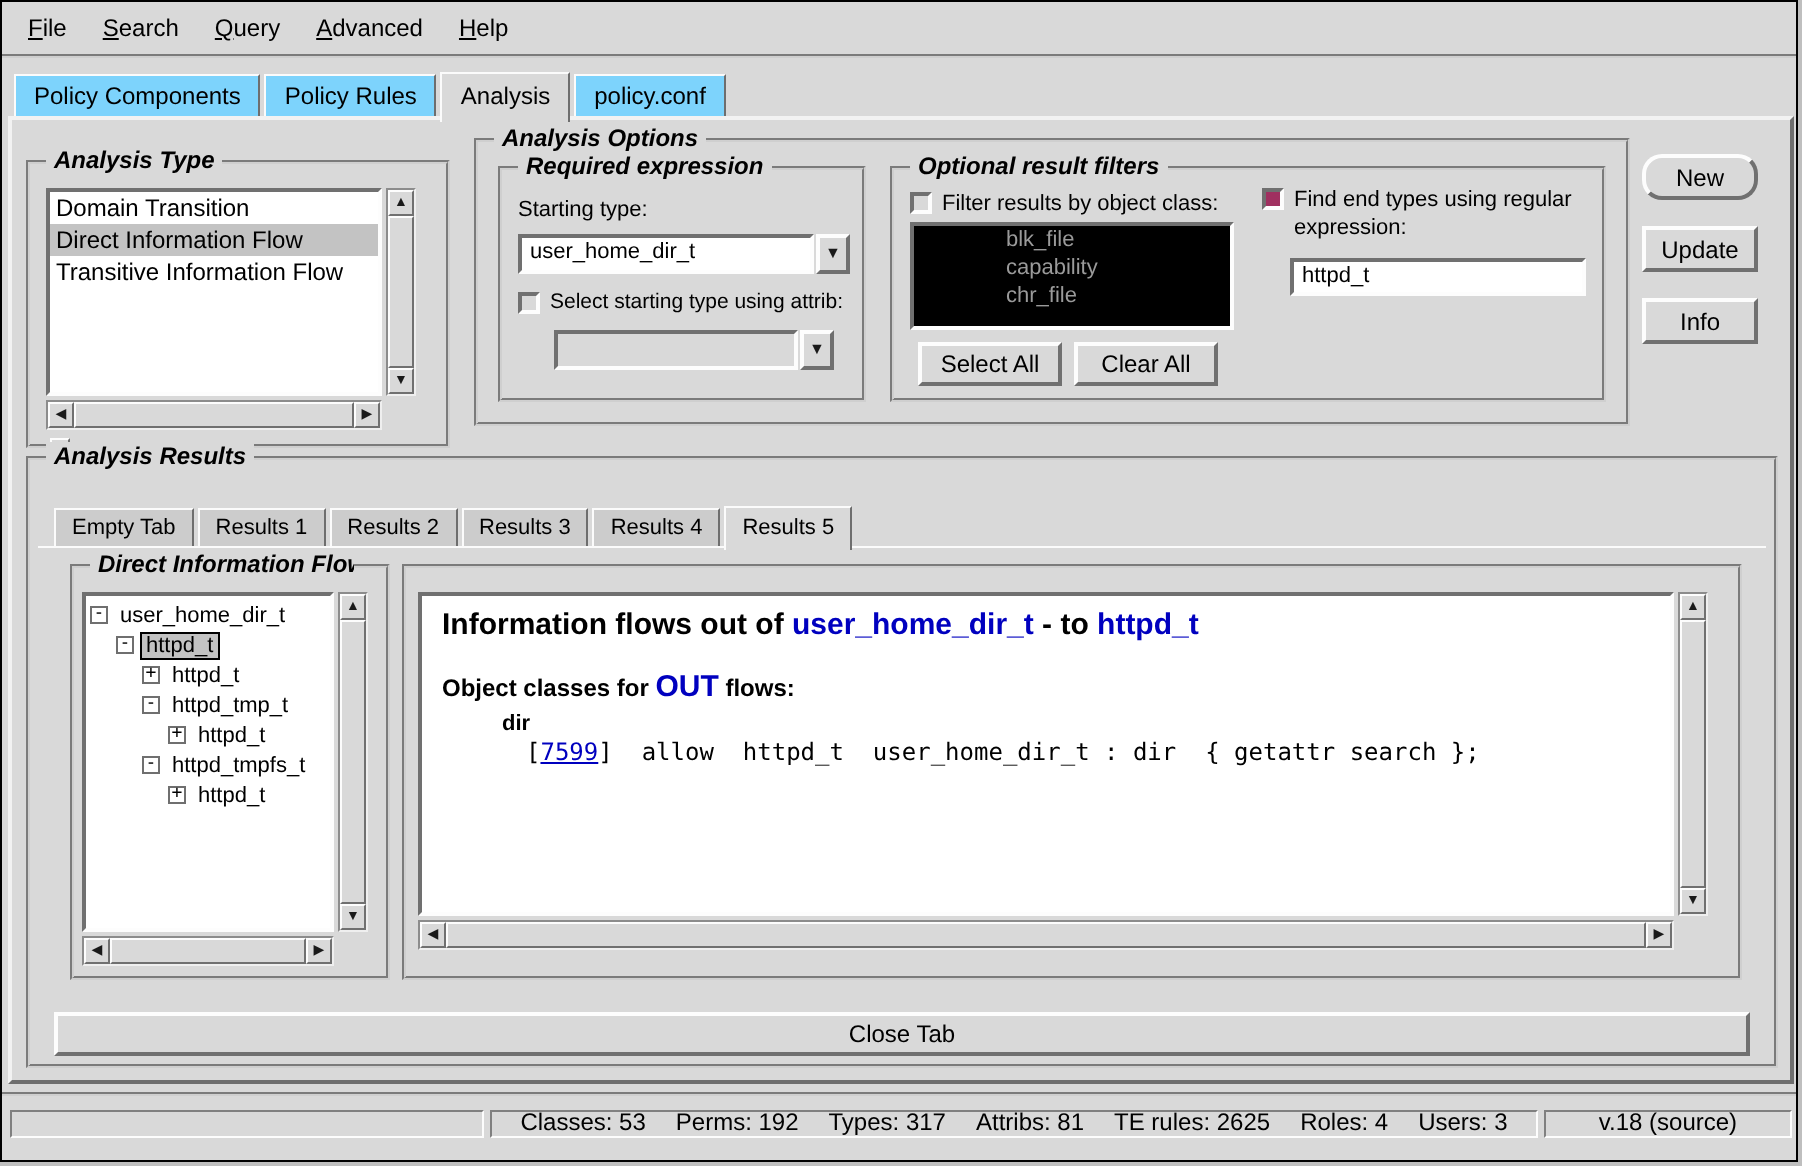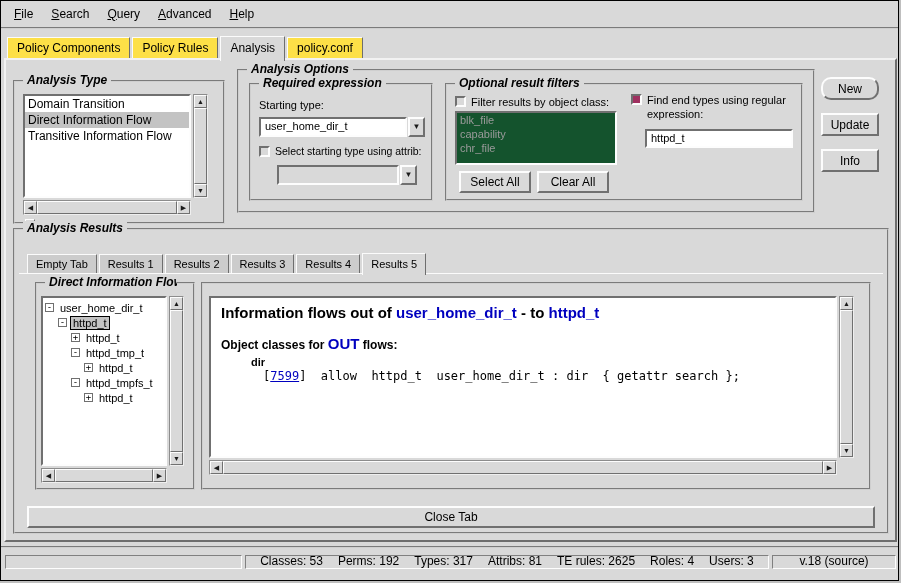--- a/index.html
+++ b/index.html
@@ -43,31 +43,31 @@
   .combo-arrow { width:17px; margin-left:1px; display:flex; align-items:center; justify-content:center;
                  border:2px solid; border-color:#fdfdfd #707070 #707070 #fdfdfd; background:#d9d9d9; }
   .combo-arrow .sb-glyph { font-size:8px; }
   
   .menubar { position:absolute; left:0; top:0; width:100%; height:28px;
              border-bottom:2px groove #cfcfcf; display:flex; align-items:center; padding-left:4px; }
   .menu-item { padding:3px 9px; }
   .menu-item::first-letter { text-decoration:underline; }
   
   .main-tabs { position:absolute; left:6px; top:36px; display:flex; align-items:flex-start; z-index:5; }
-  .main-tab { height:21px; padding:3px 9px 0; background:#fde047; margin-right:2px;
+  .main-tab { height:21px; padding:3px 9px 0; background:#7dd3fc; margin-right:2px;
               border:1px solid; border-color:#fbfbfb #6e6e6e #6e6e6e #fbfbfb; border-bottom:none; }
   .main-tab.selected { height:25px; margin-top:-1px; background:#d9d9d9; padding-top:4px; z-index:6; }
   .main-body { position:absolute; left:3px; top:57px; width:893px; height:484px;
                border:2px solid; border-color:#f2f2f2 #6e6e6e #6e6e6e #f2f2f2; background:#d9d9d9; }
   
   .listbox { position:absolute; overflow:hidden; }
   .lb-item { padding:1px 3px; white-space:nowrap; font-size:12px; }
   .lb-item.sel-row { background:#c3c3c3; }
   .lb-item.disabled { color:#9a9a9a; font-size:11px; }
-  .lb-disabled-box { background:#14532d; }
+  .lb-disabled-box { background:#000000;padding-left:43px; }
   
   .rtabs { position:absolute; left:12px; top:24px; display:flex; align-items:flex-start; z-index:4; }
   .rtab { height:19px; padding:3px 8px 0; font-size:11px; background:#cccccc; margin-right:2px;
           border:1px solid; border-color:#fbfbfb #6e6e6e #6e6e6e #fbfbfb; border-bottom:none; }
   .rtab.selected { height:22px; margin-top:-1px; background:#d9d9d9; padding-top:4px; z-index:5;text-align:center; }
   .rsep { position:absolute; left:4px; top:43px; width:864px; height:2px;
           border-top:1px solid #fbfbfb; }
   
   .tree-box { position:absolute; overflow:hidden; padding-top:2px; }
   .tree-row { display:flex; align-items:center; height:15px; white-space:nowrap; }

